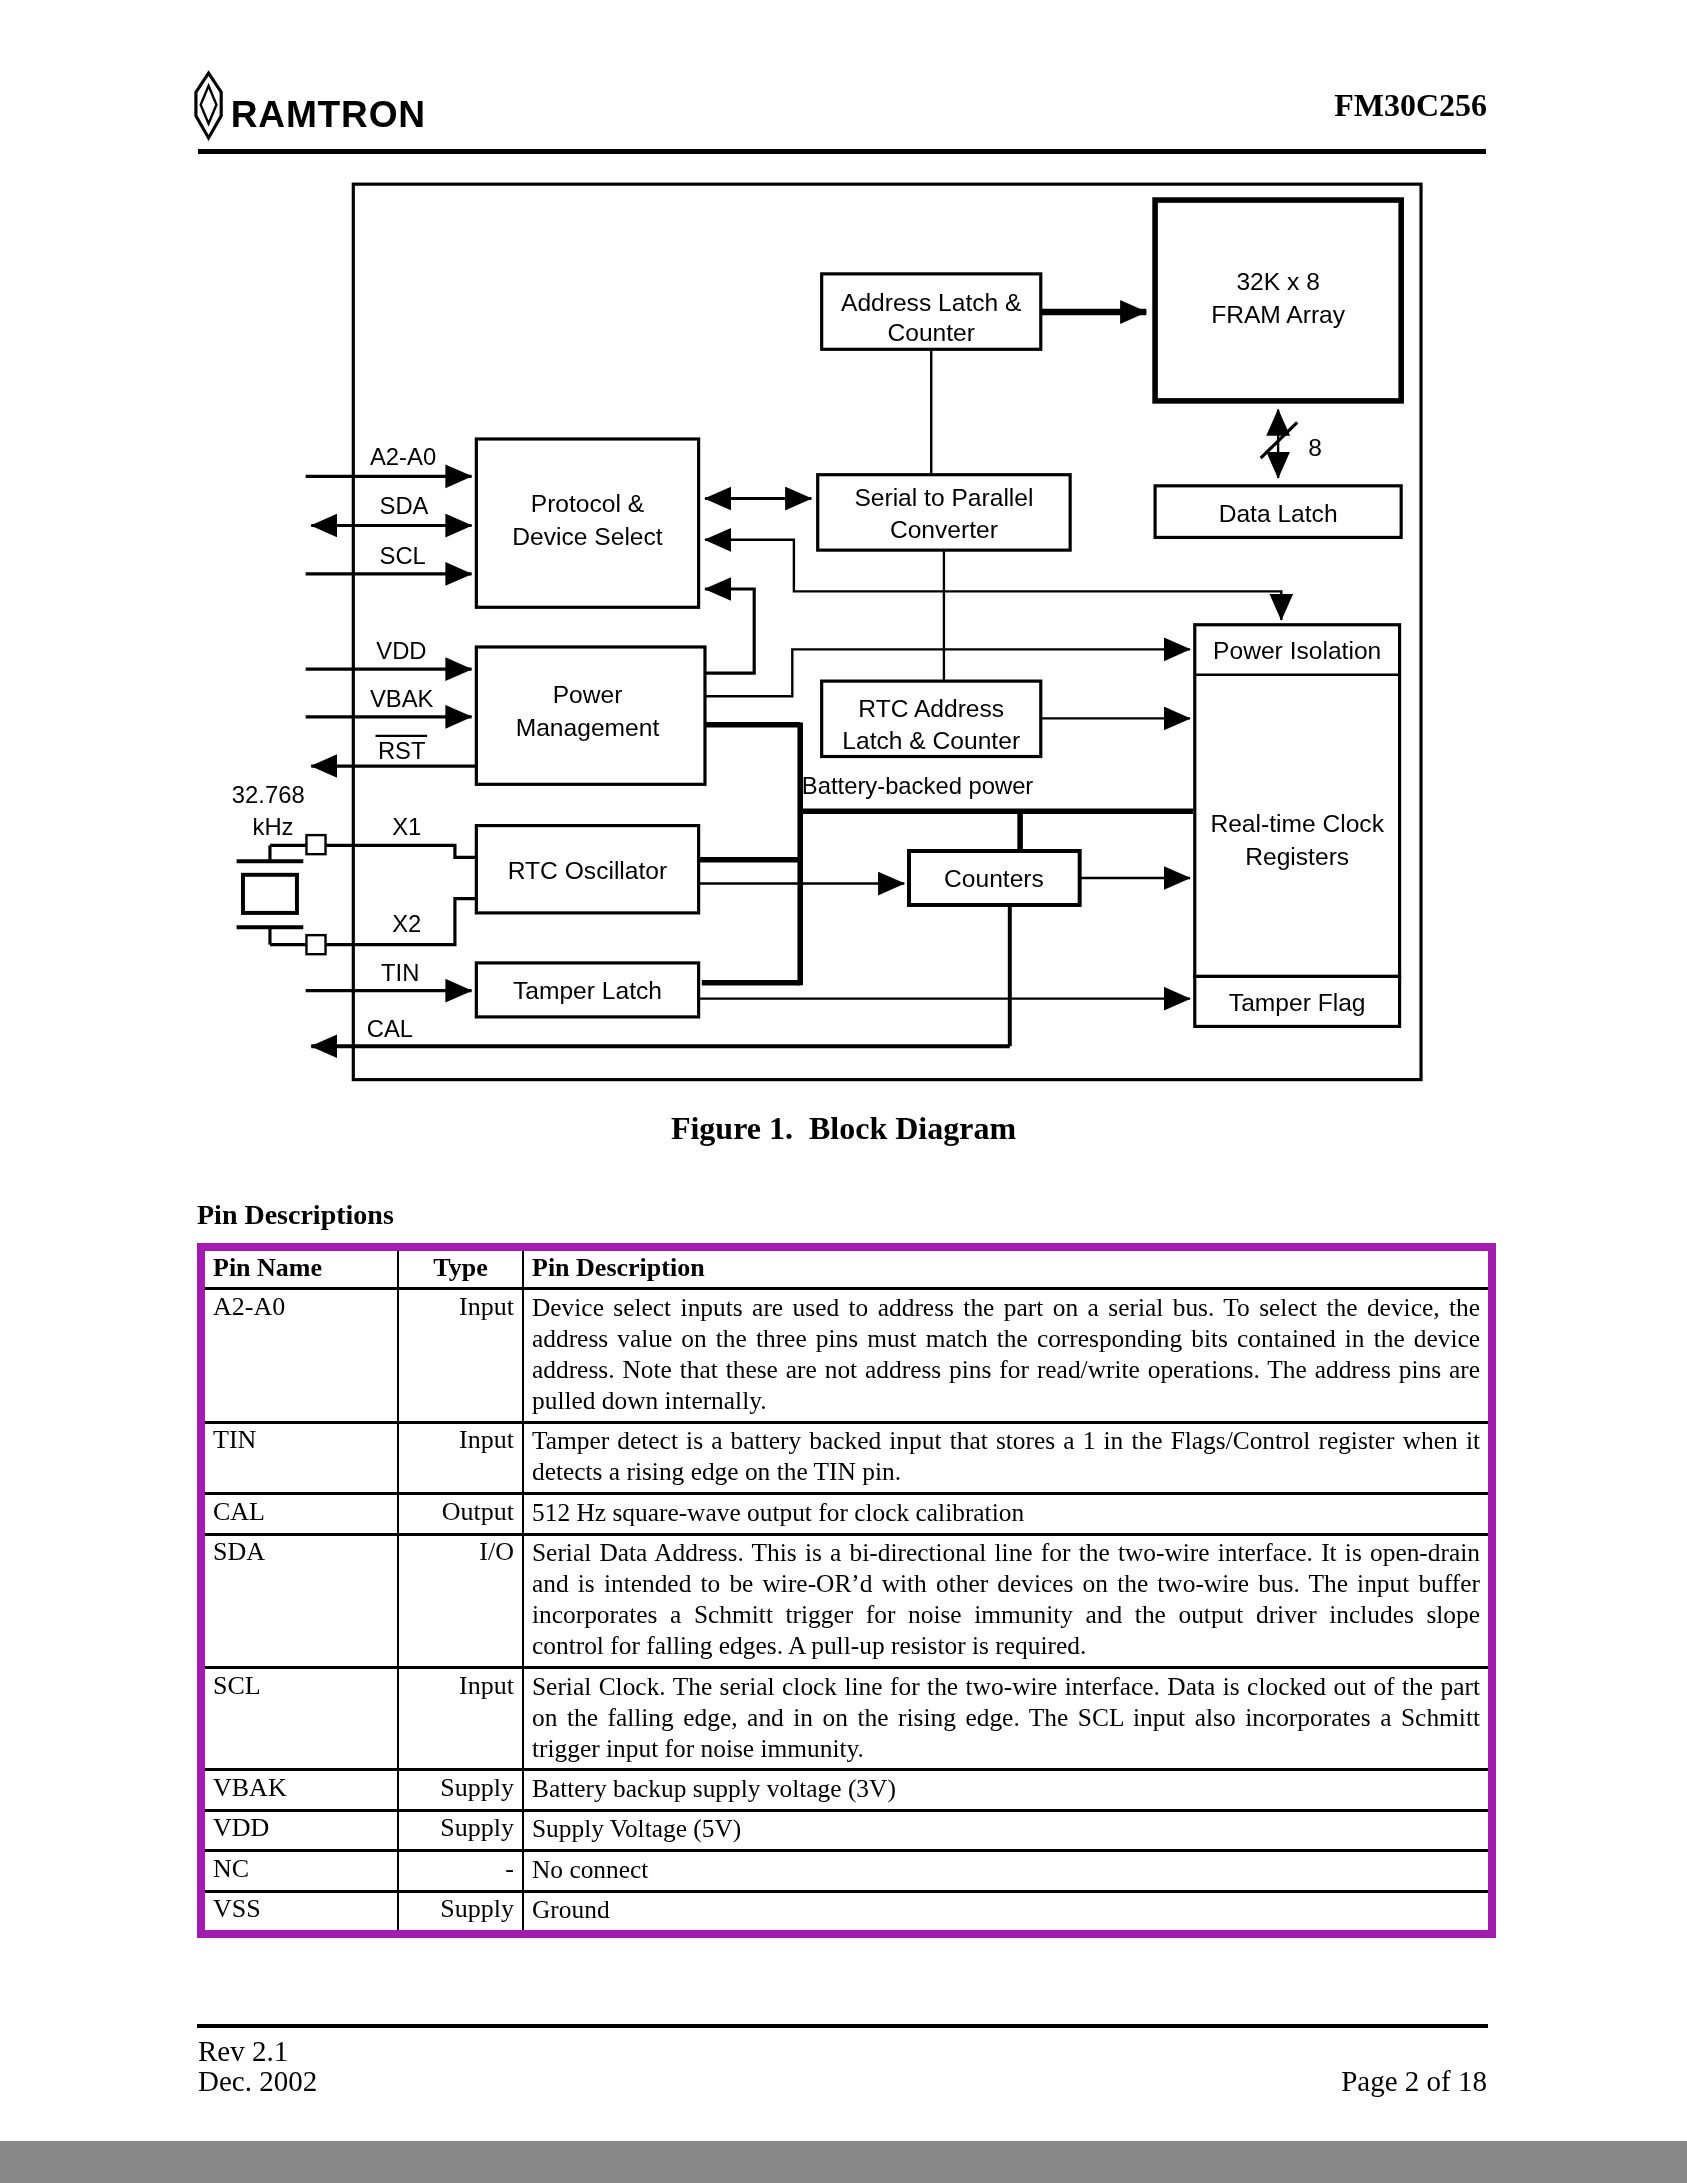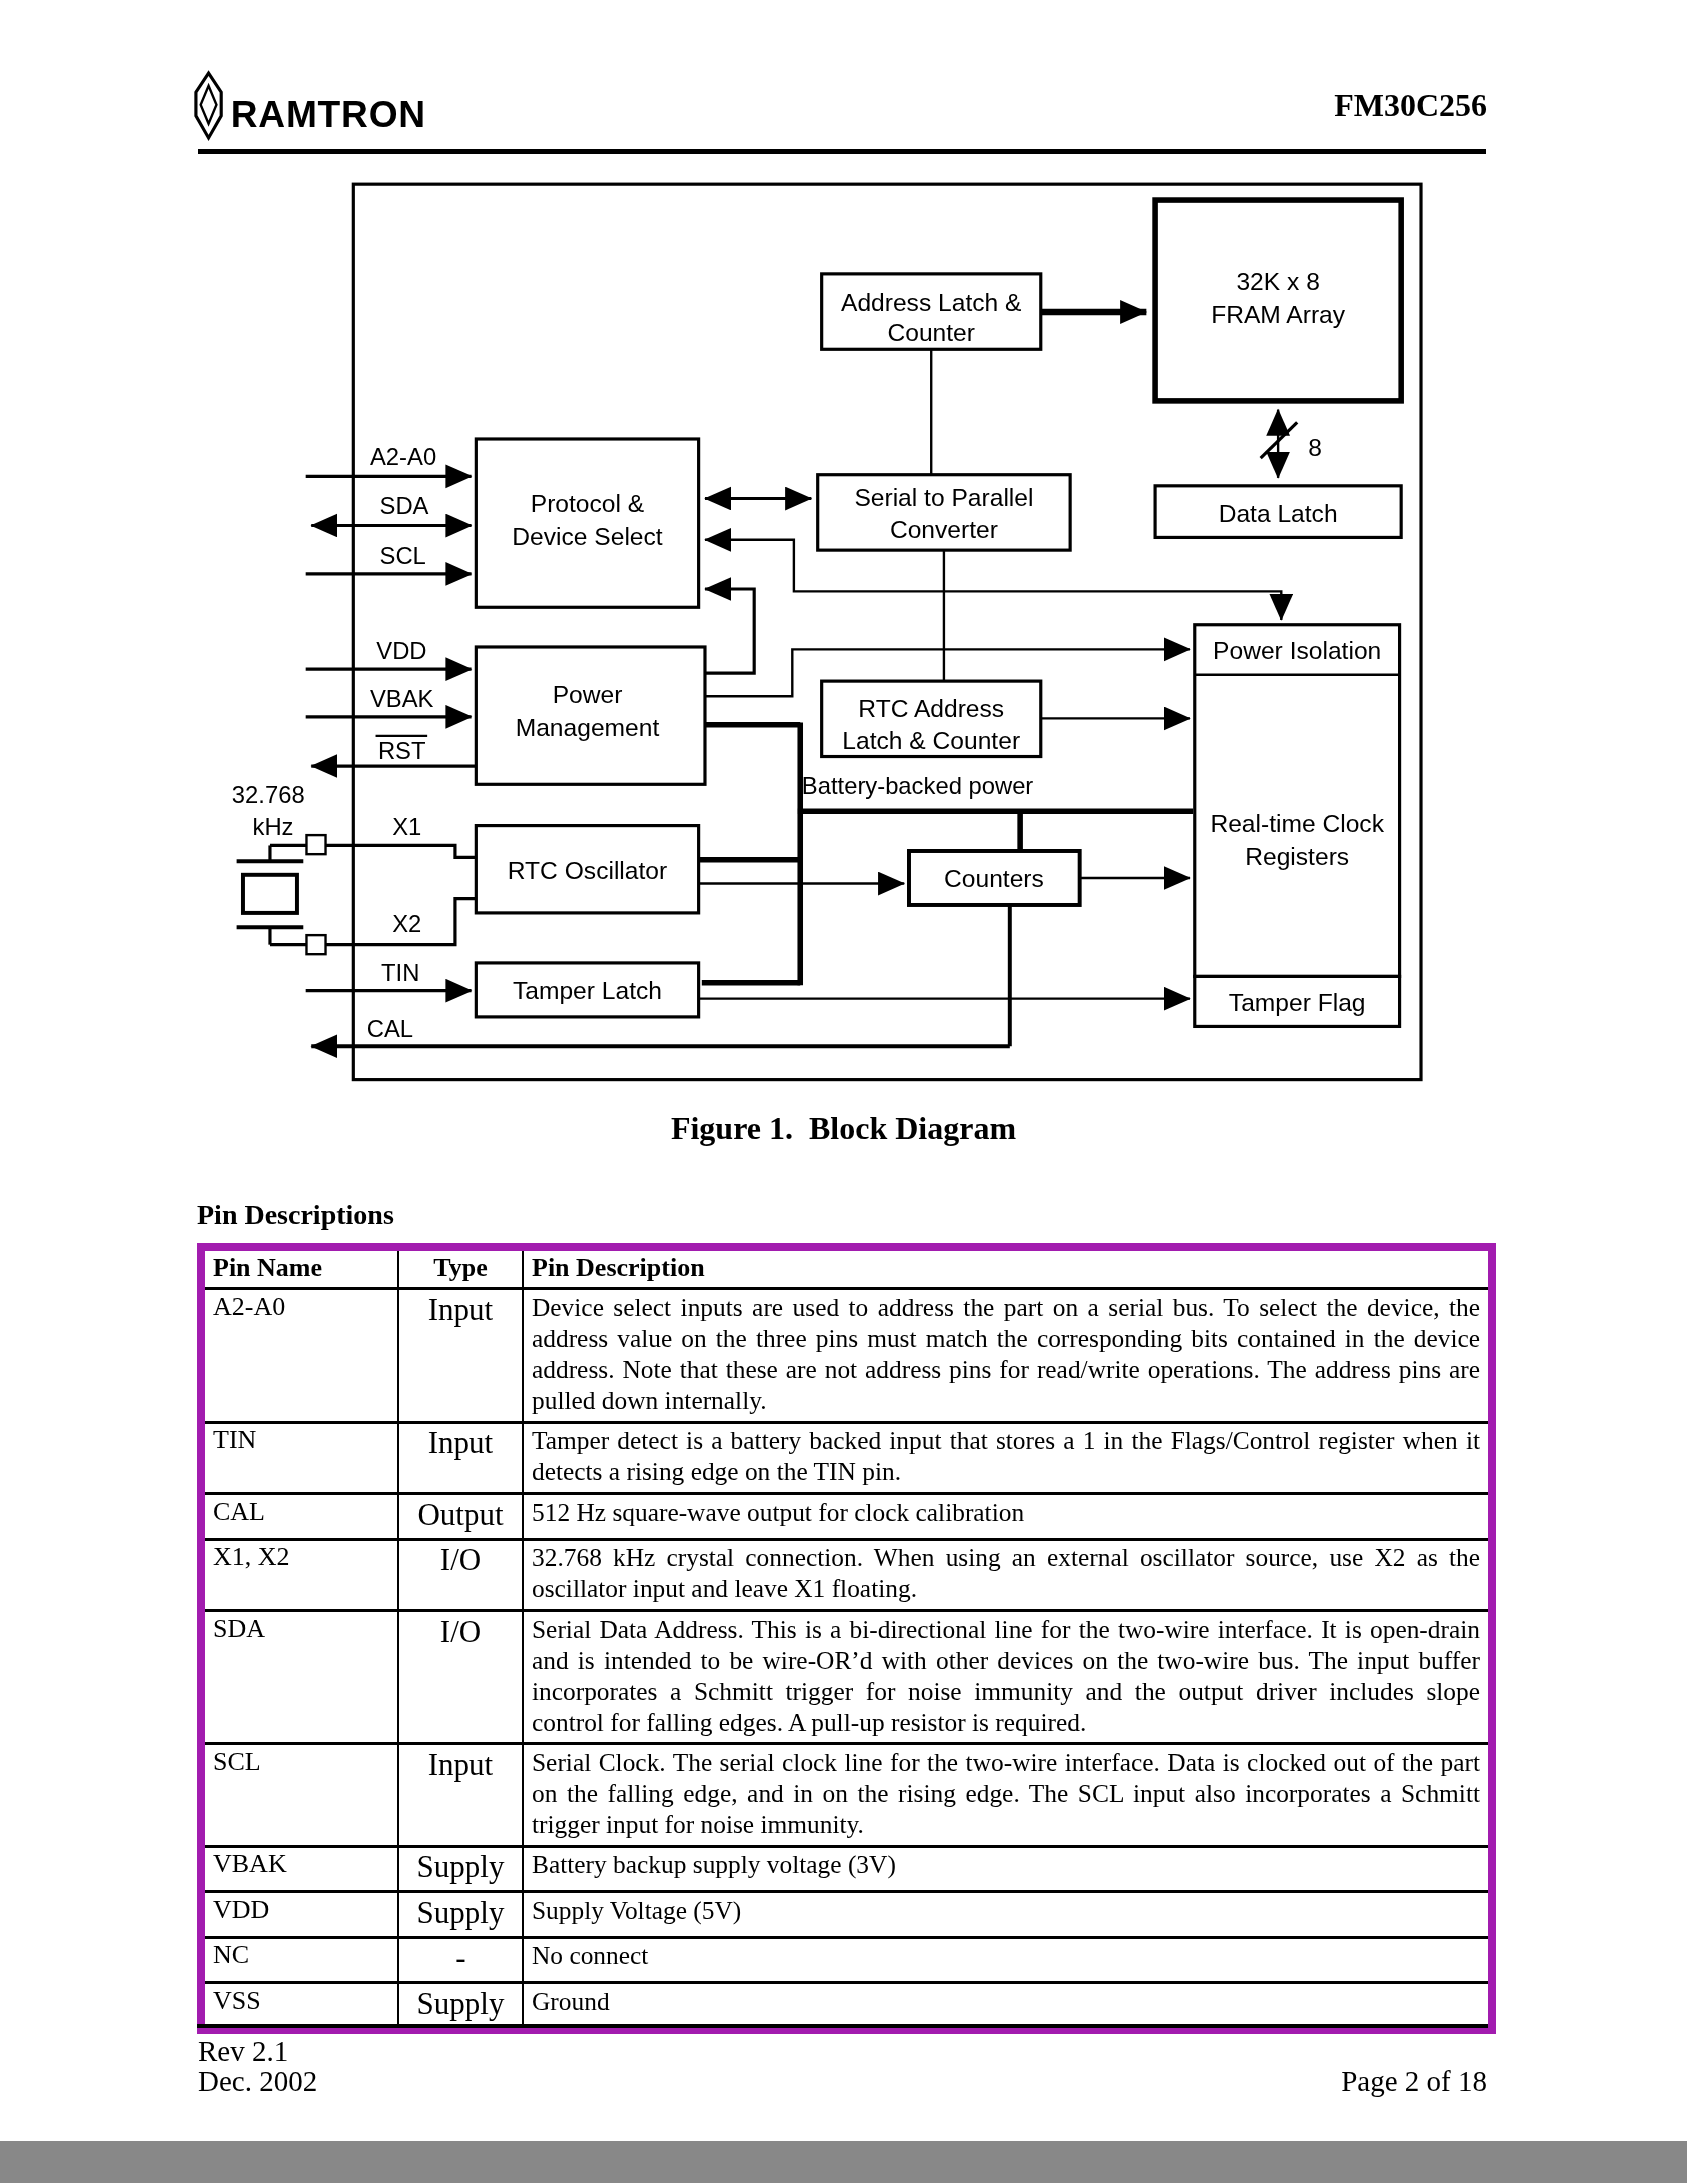--- a/index.html
+++ b/index.html
@@ -21,21 +21,21 @@
           font-size:32px;font-weight:bold;white-space:pre;}
   #secttl{position:absolute;left:197px;top:1199px;font-size:28px;font-weight:bold;}
   
   #pintable{position:absolute;left:197px;top:1243px;width:1291px;border-collapse:collapse;
             border:8px solid #a21caf;table-layout:fixed;}
   #pintable td,#pintable th{border:2.4px solid #000;border-top-width:3.2px;border-bottom-width:3.2px;
             vertical-align:top;padding:1.6px 8px 4.8px 8px;}
   #pintable th{font-size:26px;text-align:left;}
   #pintable th.c-type{text-align:center;}
   td.c-name{font-size:26px;}
-  td.c-type{font-size:31px;text-align:center;}
+  td.c-type{font-size:26px;text-align:right;}
   td.c-desc{font-size:25.4px;line-height:31px;text-align:justify;}
   
   #frule{position:absolute;left:197px;top:2024px;width:1291px;height:4px;background:#000;}
   .foot{position:absolute;font-size:29px;}
   #f-rev{left:198px;top:2035px;}
   #f-date{left:198px;top:2065px;}
   #f-page{right:200px;top:2065px;}
 </style>
 </head>
 <body>
@@ -203,25 +203,20 @@
       <td class="c-name">TIN</td>
       <td class="c-type">Input</td>
       <td class="c-desc">Tamper detect is a battery backed input that stores a 1 in the Flags/Control register when it detects a rising edge on the TIN pin.</td>
     </tr>
         <tr>
       <td class="c-name">CAL</td>
       <td class="c-type">Output</td>
       <td class="c-desc">512 Hz square-wave output for clock calibration</td>
     </tr>
         <tr>
-      <td class="c-name">X1, X2</td>
-      <td class="c-type">I/O</td>
-      <td class="c-desc">32.768 kHz crystal connection.  When using an external oscillator source, use X2 as the oscillator input and leave X1 floating.</td>
-    </tr>
-        <tr>
       <td class="c-name">SDA</td>
       <td class="c-type">I/O</td>
       <td class="c-desc">Serial Data Address. This is a bi-directional line for the two-wire interface. It is open-drain and is intended to be wire-OR’d with other devices on the two-wire bus. The input buffer incorporates a Schmitt trigger for noise immunity and the output driver includes slope control for falling edges. A pull-up resistor is required.</td>
     </tr>
         <tr>
       <td class="c-name">SCL</td>
       <td class="c-type">Input</td>
       <td class="c-desc">Serial Clock. The serial clock line for the two-wire interface. Data is clocked out of the part on the falling edge, and in on the rising edge. The SCL input also incorporates a Schmitt trigger input for noise immunity.</td>
     </tr>
         <tr>

